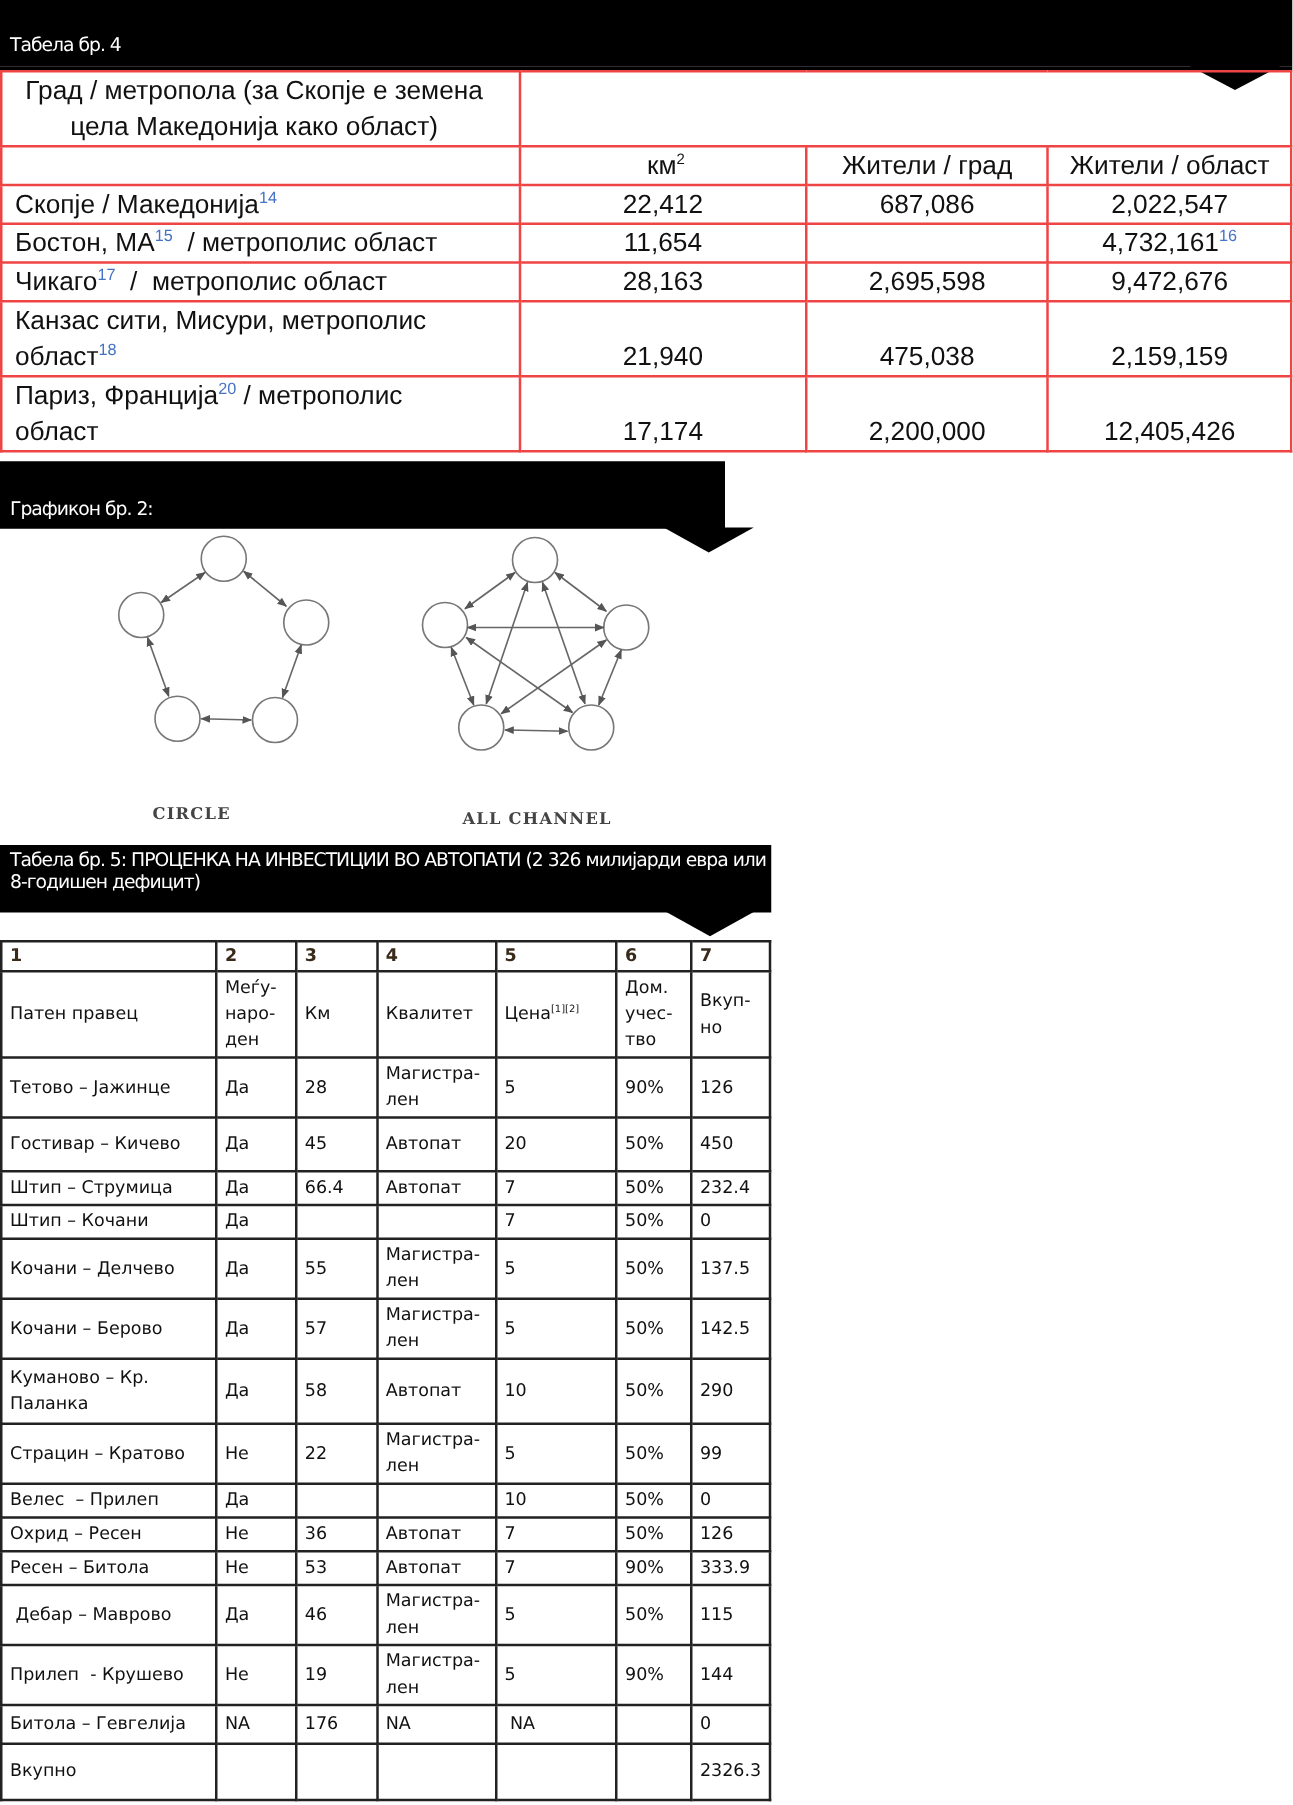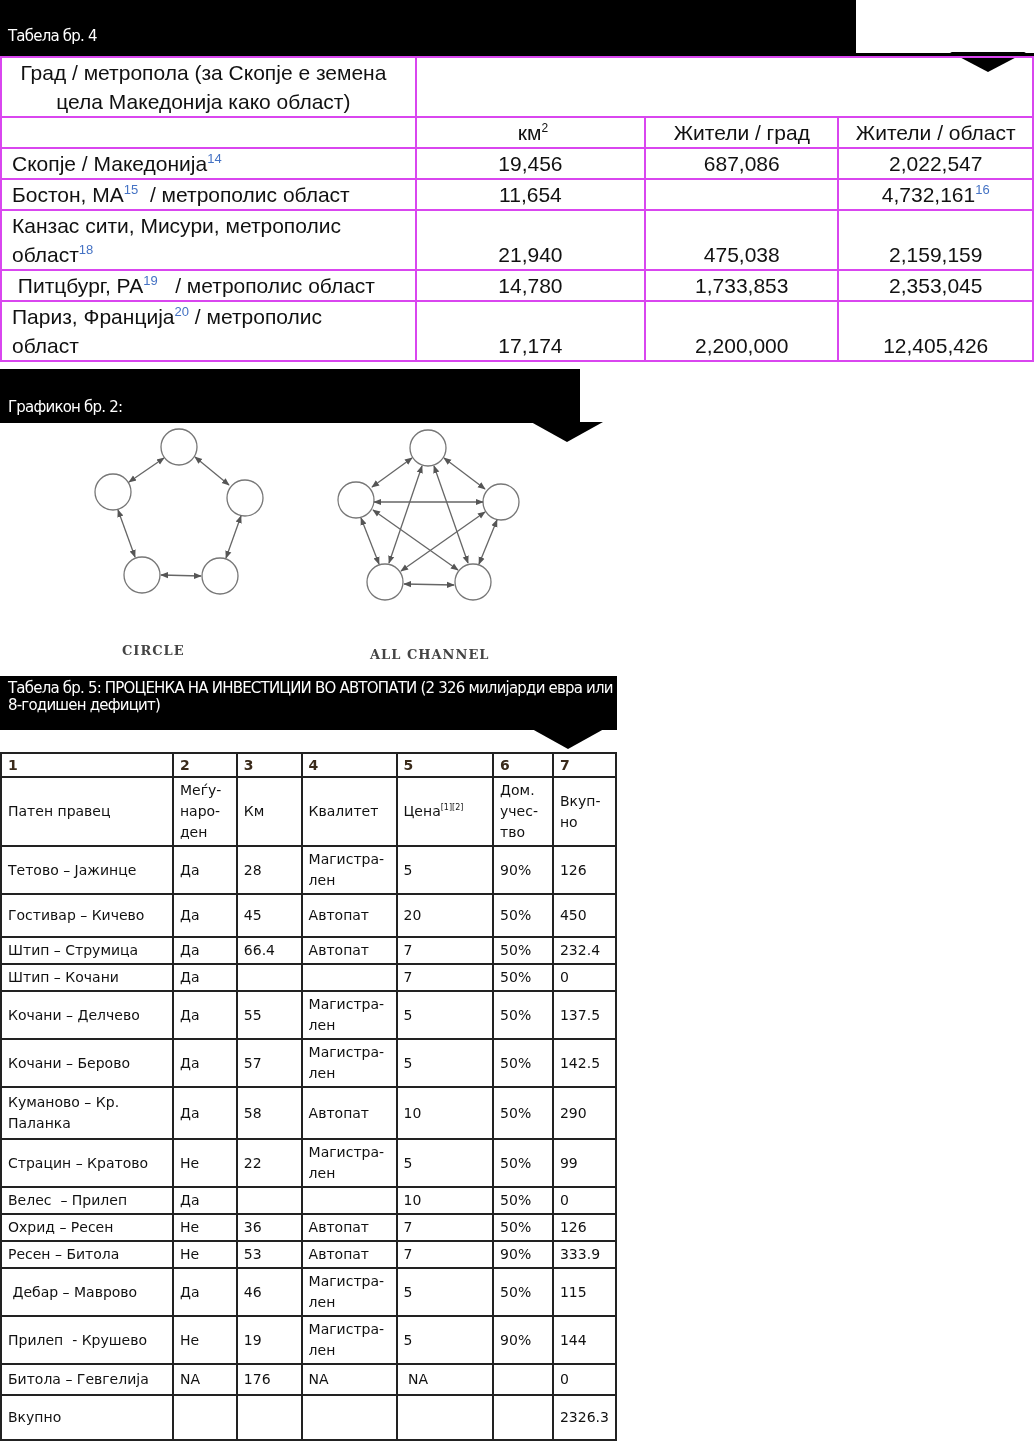--- a/index.html
+++ b/index.html
@@ -3,28 +3,28 @@
 <meta charset="utf-8">
 <style>
   * { box-sizing: border-box; margin: 0; padding: 0; }
   html, body { width: 1034px; height: 1444px; background: #ffffff; overflow: hidden; }
   body { position: relative; font-family: "Liberation Sans", sans-serif; color: #111; }
 
   .banner { position: absolute; left: 0; background: #000; color: #fff; }
   .banner .label { position: absolute; left: 8px; font-family: "DejaVu Sans", sans-serif; letter-spacing: -0.8px; font-size: 15px; }
   .pointer { position: absolute; width: 0; height: 0; border-left: 36px solid transparent; border-right: 36px solid transparent; border-top: 20px solid #000; }
 
-  #banner1 { top: 0; width: 856px; height: 53px; }
+  #banner1 { top: 0; width: 1034px; height: 53px; }
   #banner1 .label { top: 27px; }
   #pointer1 { left: 950px; top: 52px; border-left-width: 38px; border-right-width: 38px; border-top-width: 20px; }
   #line1 { position: absolute; left: 0; top: 53px; width: 1034px; height: 3px; background: #000; }
 
   table { border-collapse: collapse; position: absolute; }
   #t4 { left: 0; top: 56px; width: 1034px; font-family: "Liberation Sans", sans-serif; font-size: 21px; }
-  #t4 td { border: 2px solid #d946ef; padding: 0 10px; height: 31px; vertical-align: bottom; line-height: 29px; }
+  #t4 td { border: 2px solid #ef4444; padding: 0 10px; height: 31px; vertical-align: bottom; line-height: 29px; }
   #t4 td.num { text-align: center; }
   #t4 td.hdr { text-align: right; }
   #t4 td.hdr-c { text-align: center; }
   sup.ref { color: #4472c4; font-size: 13px; vertical-align: super; line-height: 0; }
   sup.unit { font-size: 12px; vertical-align: super; line-height: 0; }
 
   #banner2 { top: 369px; width: 580px; height: 54px; }
   #banner2 .label { top: 29px; }
   #pointer2 { left: 531px; top: 422px; border-left-width: 36px; border-right-width: 36px; border-top-width: 20px; }
 
@@ -62,41 +62,41 @@
     <td colspan="3" style="border-left:2px solid #333"></td>
   </tr>
   <tr>
     <td></td>
     <td class="hdr" style="padding-right:96px"><span>км</span><sup class="unit">2</sup></td>
     <td class="hdr-c">Жители / град</td>
     <td class="hdr-c">Жители / област</td>
   </tr>
   <tr>
     <td><span>Скопје / Македонија</span><sup class="ref">14</sup></td>
-    <td class="num">19,456</td>
+    <td class="num">22,412</td>
     <td class="num">687,086</td>
     <td class="num">2,022,547</td>
   </tr>
   <tr>
     <td style="white-space:pre"><span>Бостон, МА</span><sup class="ref">15</sup><span>  / метрополис област</span></td>
     <td class="num">11,654</td>
     <td class="num"></td>
     <td class="num"><span>4,732,161</span><sup class="ref">16</sup></td>
   </tr>
   <tr>
+    <td style="white-space:pre"><span>Чикаго</span><sup class="ref">17</sup><span>  /  метрополис област</span></td>
+    <td class="num">28,163</td>
+    <td class="num">2,695,598</td>
+    <td class="num">9,472,676</td>
+  </tr>
+  <tr>
     <td><span>Канзас сити, Мисури, метрополис</span><br><span>област</span><sup class="ref">18</sup></td>
     <td class="num">21,940</td>
     <td class="num">475,038</td>
     <td class="num">2,159,159</td>
-  </tr>
-  <tr>
-    <td style="white-space:pre"><span> Питцбург, РА</span><sup class="ref">19</sup><span>   / метрополис област</span></td>
-    <td class="num">14,780</td>
-    <td class="num">1,733,853</td>
-    <td class="num">2,353,045</td>
   </tr>
   <tr>
     <td><span>Париз, Франција</span><sup class="ref">20</sup><span> / метрополис</span><br><span>област</span></td>
     <td class="num">17,174</td>
     <td class="num">2,200,000</td>
     <td class="num">12,405,426</td>
   </tr>
 </tbody>
   </table>
 

